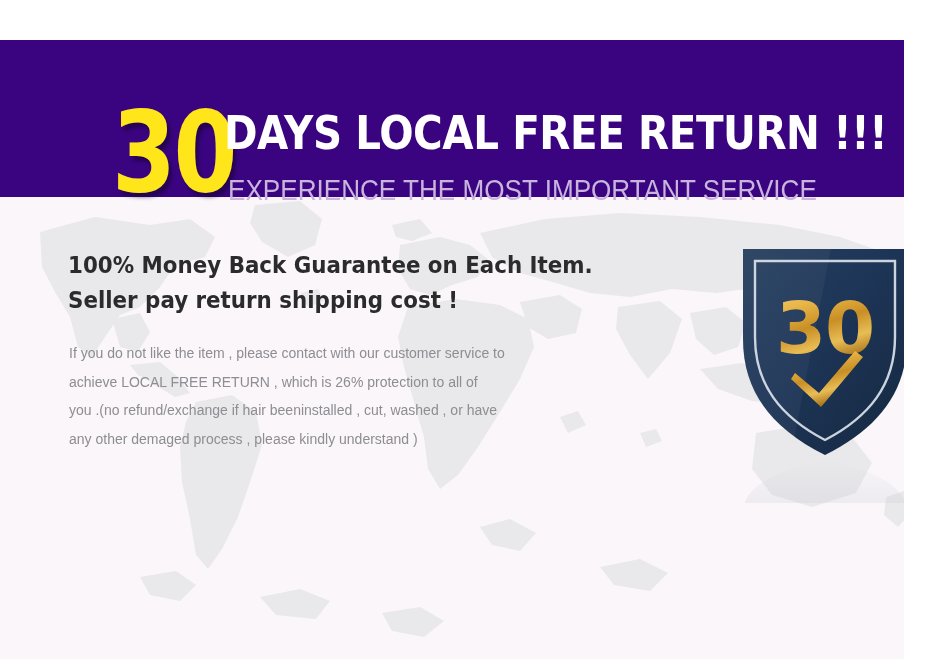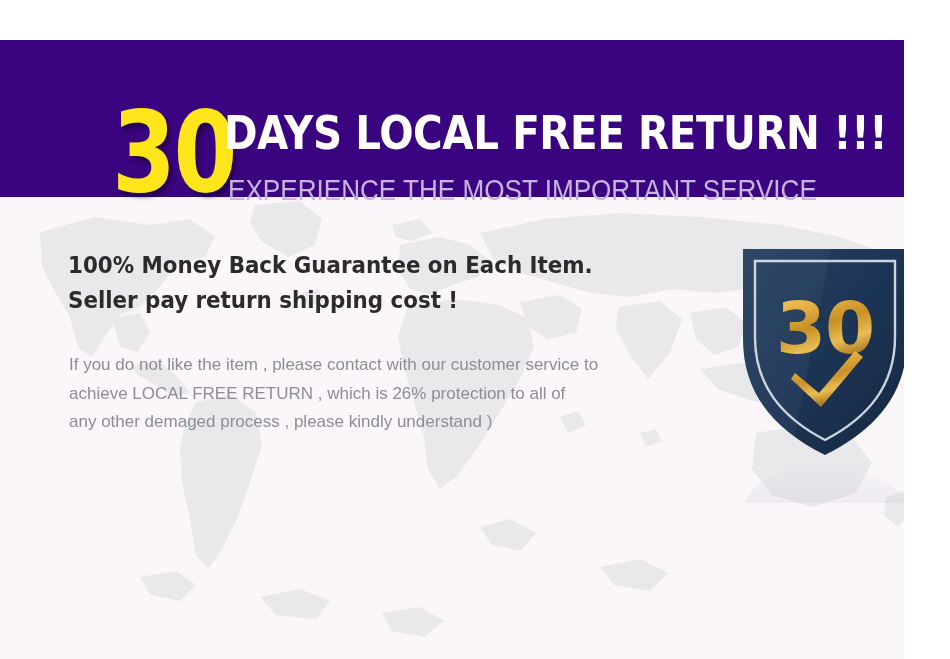--- a/index.html
+++ b/index.html
@@ -115,23 +115,23 @@
     font-family: "DejaVu Sans", sans-serif;
     transform: scaleX(0.93);
     transform-origin: left top;
     white-space: nowrap;
   }
   .lead div { white-space: nowrap; }
 
   .para {
     position: absolute;
     left: 69px;
-    top: 154px;
+    top: 142px;
     width: 660px;
-    font-size: 17px;
+    font-size: 14px;
     line-height: 28.5px;
     font-weight: 400;
     color: #8d8d93;
     font-family: "Liberation Sans", sans-serif;
   }
   .para div { white-space: nowrap; }
 
   
   .callout {
     position: absolute;
@@ -239,20 +239,21 @@
   <div class="body-area">
 
     <div class="lead">
       <div>100% Money Back Guarantee on Each Item.</div>
       <div>Seller pay return shipping cost !</div>
     </div>
 
     <div class="para">
       <div>If you do not like the item , please contact with our customer service to</div>
       <div>achieve LOCAL FREE RETURN , which is 26%  protection to all of</div>
+      <div>you .(no refund/exchange if hair beeninstalled , cut, washed , or have</div>
       <div>any other demaged process , please kindly understand )</div>
     </div>
 
   </div>
 
   <div class="shield-wrap">
     <svg width="180" height="260" viewBox="0 0 180 260">
       <defs>
         <linearGradient id="shieldGrad" x1="0" y1="0" x2="1" y2="1">
           <stop offset="0%" stop-color="#27405f"></stop>

